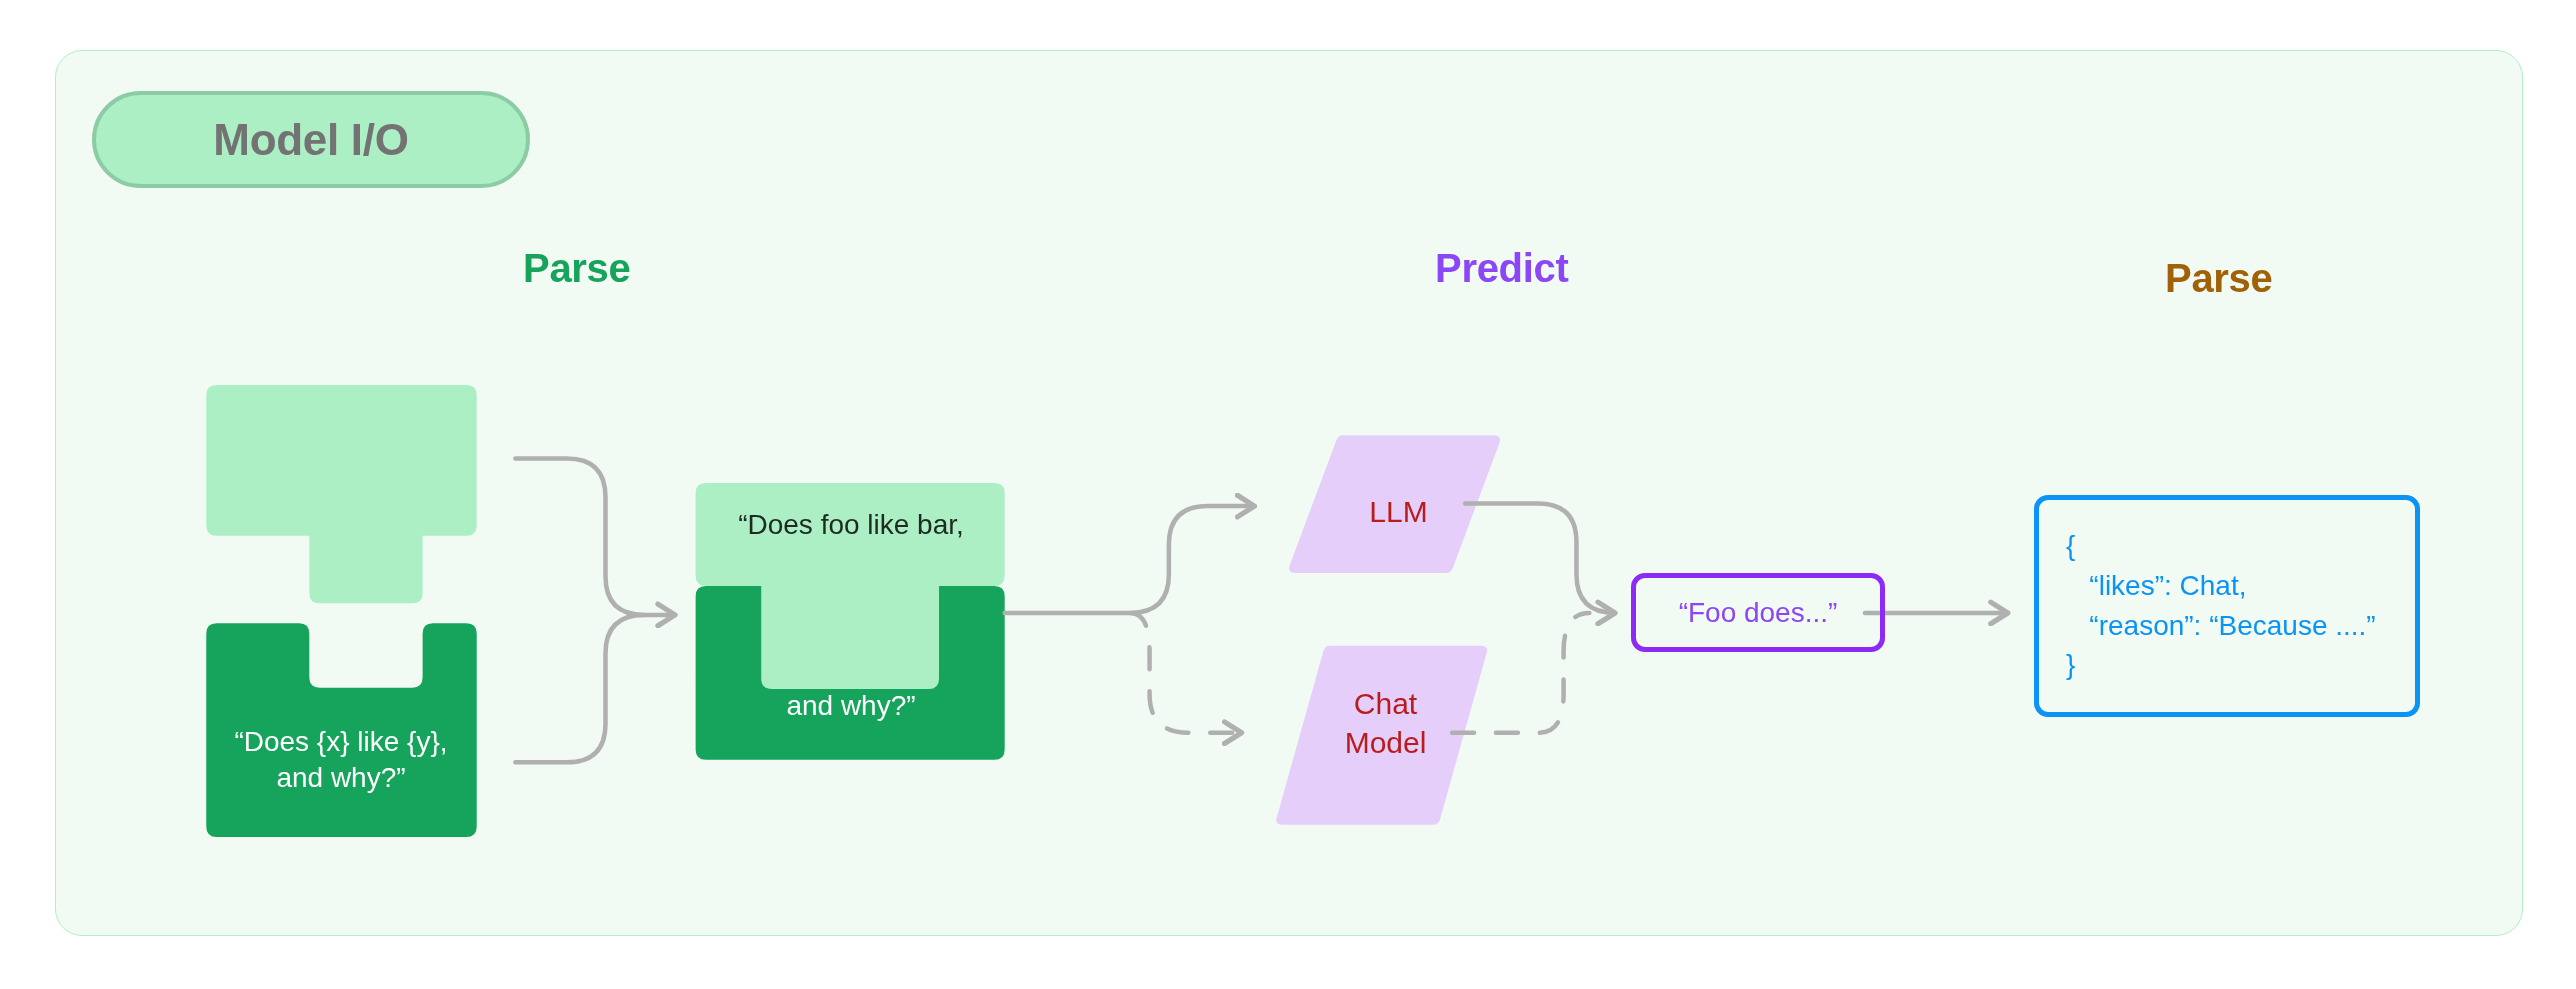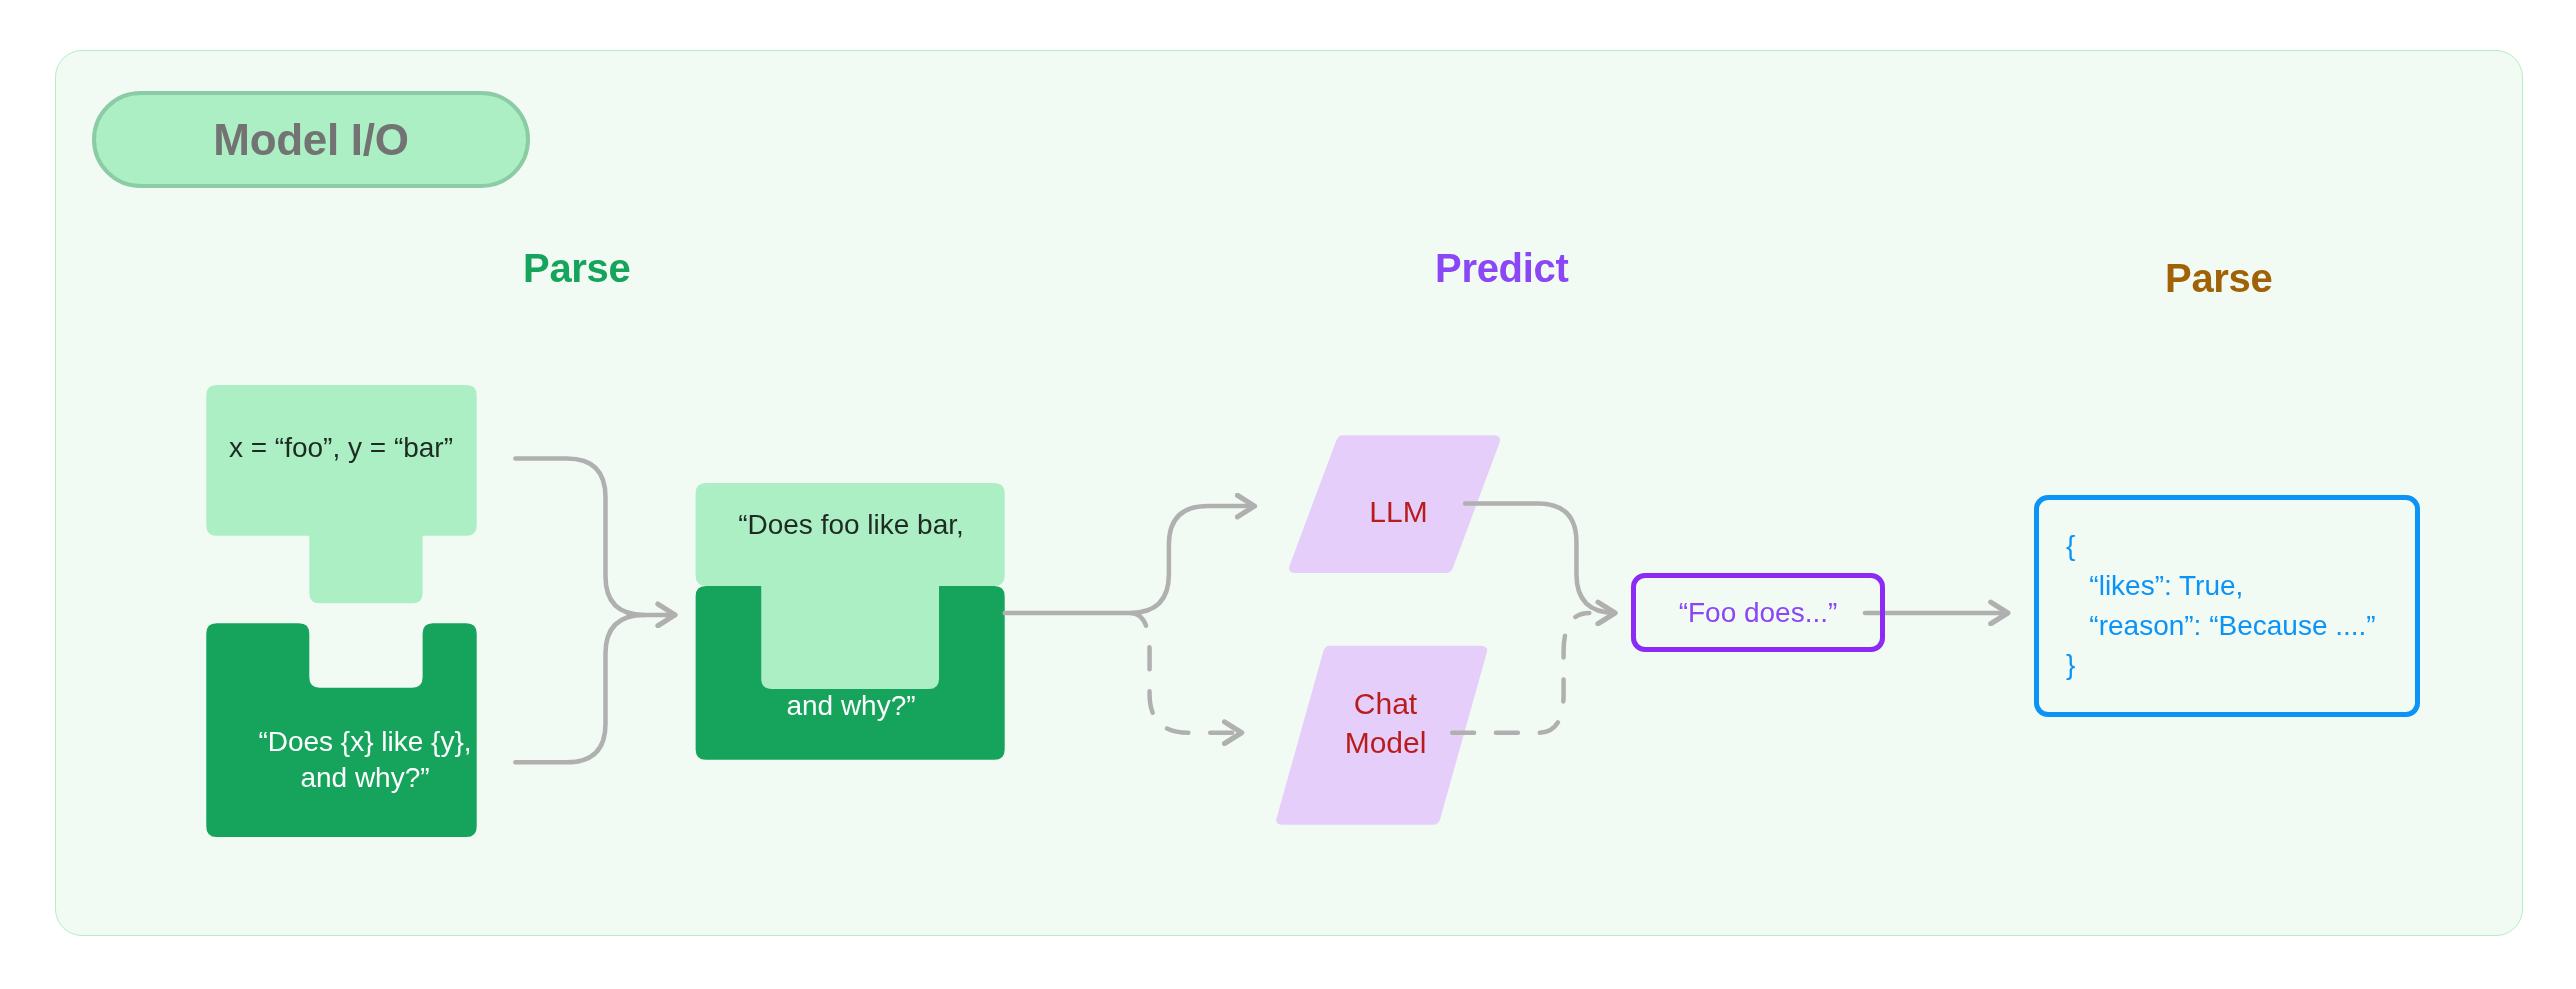--- a/index.html
+++ b/index.html
@@ -84,21 +84,21 @@
     text-align: center;
     line-height: 1.28;
     white-space: pre-line;
   }
   #txt-vars {
     left: 206px; top: 412px; width: 270px; height: 71px;
     font-size: 28px; color: #1E2B22;
   }
   #txt-template {
     left: 206px; top: 715px; width: 270px; height: 90px;
-    font-size: 28px; color: #FFFFFF; padding-left: 24px;
+    font-size: 28px; color: #FFFFFF;
   }
   #txt-merged-top {
     left: 697px; top: 496px; width: 308px; height: 58px;
     font-size: 28px; color: #1E2B22;
   }
   #txt-merged-bottom {
     left: 697px; top: 683px; width: 308px; height: 45px;
     font-size: 28px; color: #FFFFFF;
   }
 
@@ -219,39 +219,38 @@
                L1928,1138"></path>
 
       <path marker-end="url(#arrowhead)" d="M2275,782 L2388,782 Q2448,782 2448,842 L2448,892 Q2448,952 2508,952"></path>
 
       <path stroke-dasharray="34 34" d="M2255,1138 L2390,1138 Q2428,1138 2428,1078 L2428,1012 Q2428,952 2468,952"></path>
 
       <path marker-end="url(#arrowhead)" d="M2896,952 L3118,952"></path>
     </g>
   </svg>
 
-  <div class="piece-text" id="txt-vars">x = “foo”, y = “bar”</div>
 
   <div class="piece-text" id="txt-template">“Does {x} like {y},
 and why?”</div>
 
   <div class="piece-text" id="txt-merged-top">“Does foo like bar,</div>
 
   <div class="piece-text" id="txt-merged-bottom">and why?”</div>
 
   <div class="model-label" id="lbl-llm">LLM</div>
 
   <div class="model-label" id="lbl-chatmodel">Chat
 Model</div>
 
   <div id="pred-box">
     <span>“Foo does...”</span>
   </div>
 
   <div id="parse-box">
     <div class="json-line">{</div>
-    <div class="json-line">   “likes”: True,</div>
+    <div class="json-line">   “likes”: Chat,</div>
     <div class="json-line">   “reason”: “Because ....”</div>
     <div class="json-line">}</div>
   </div>
 
 </div>
 
 
 </body></html>

